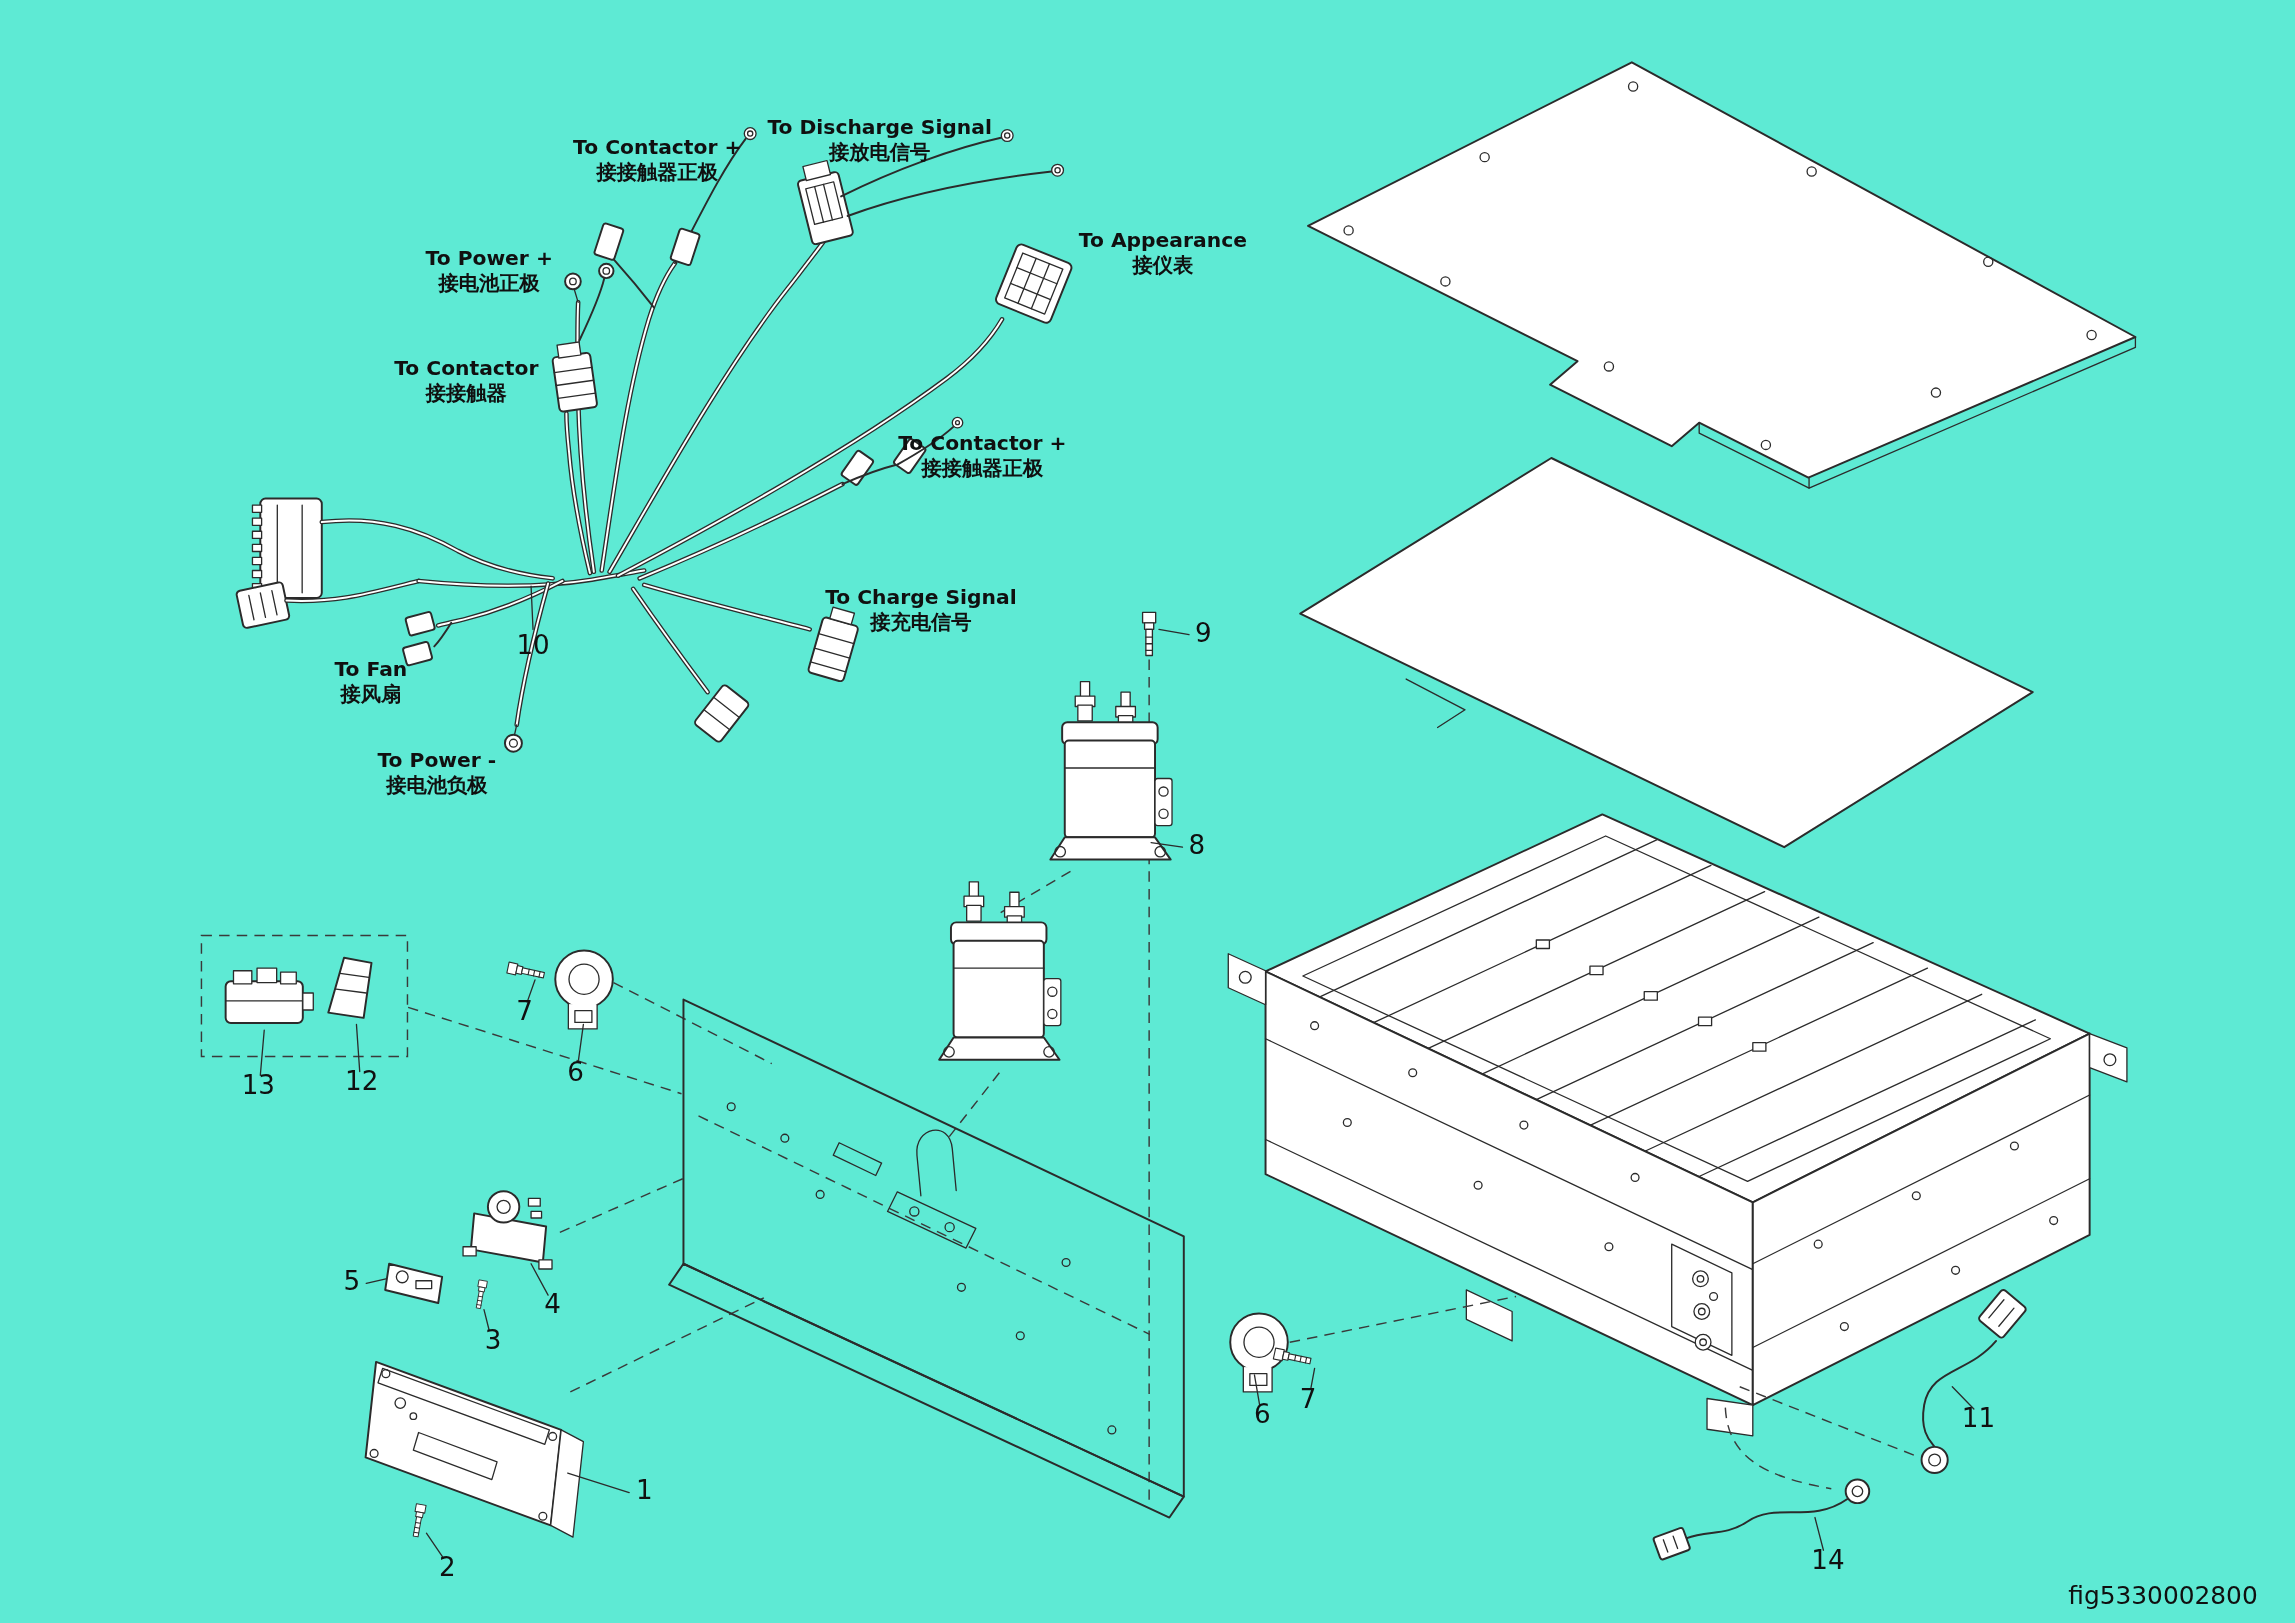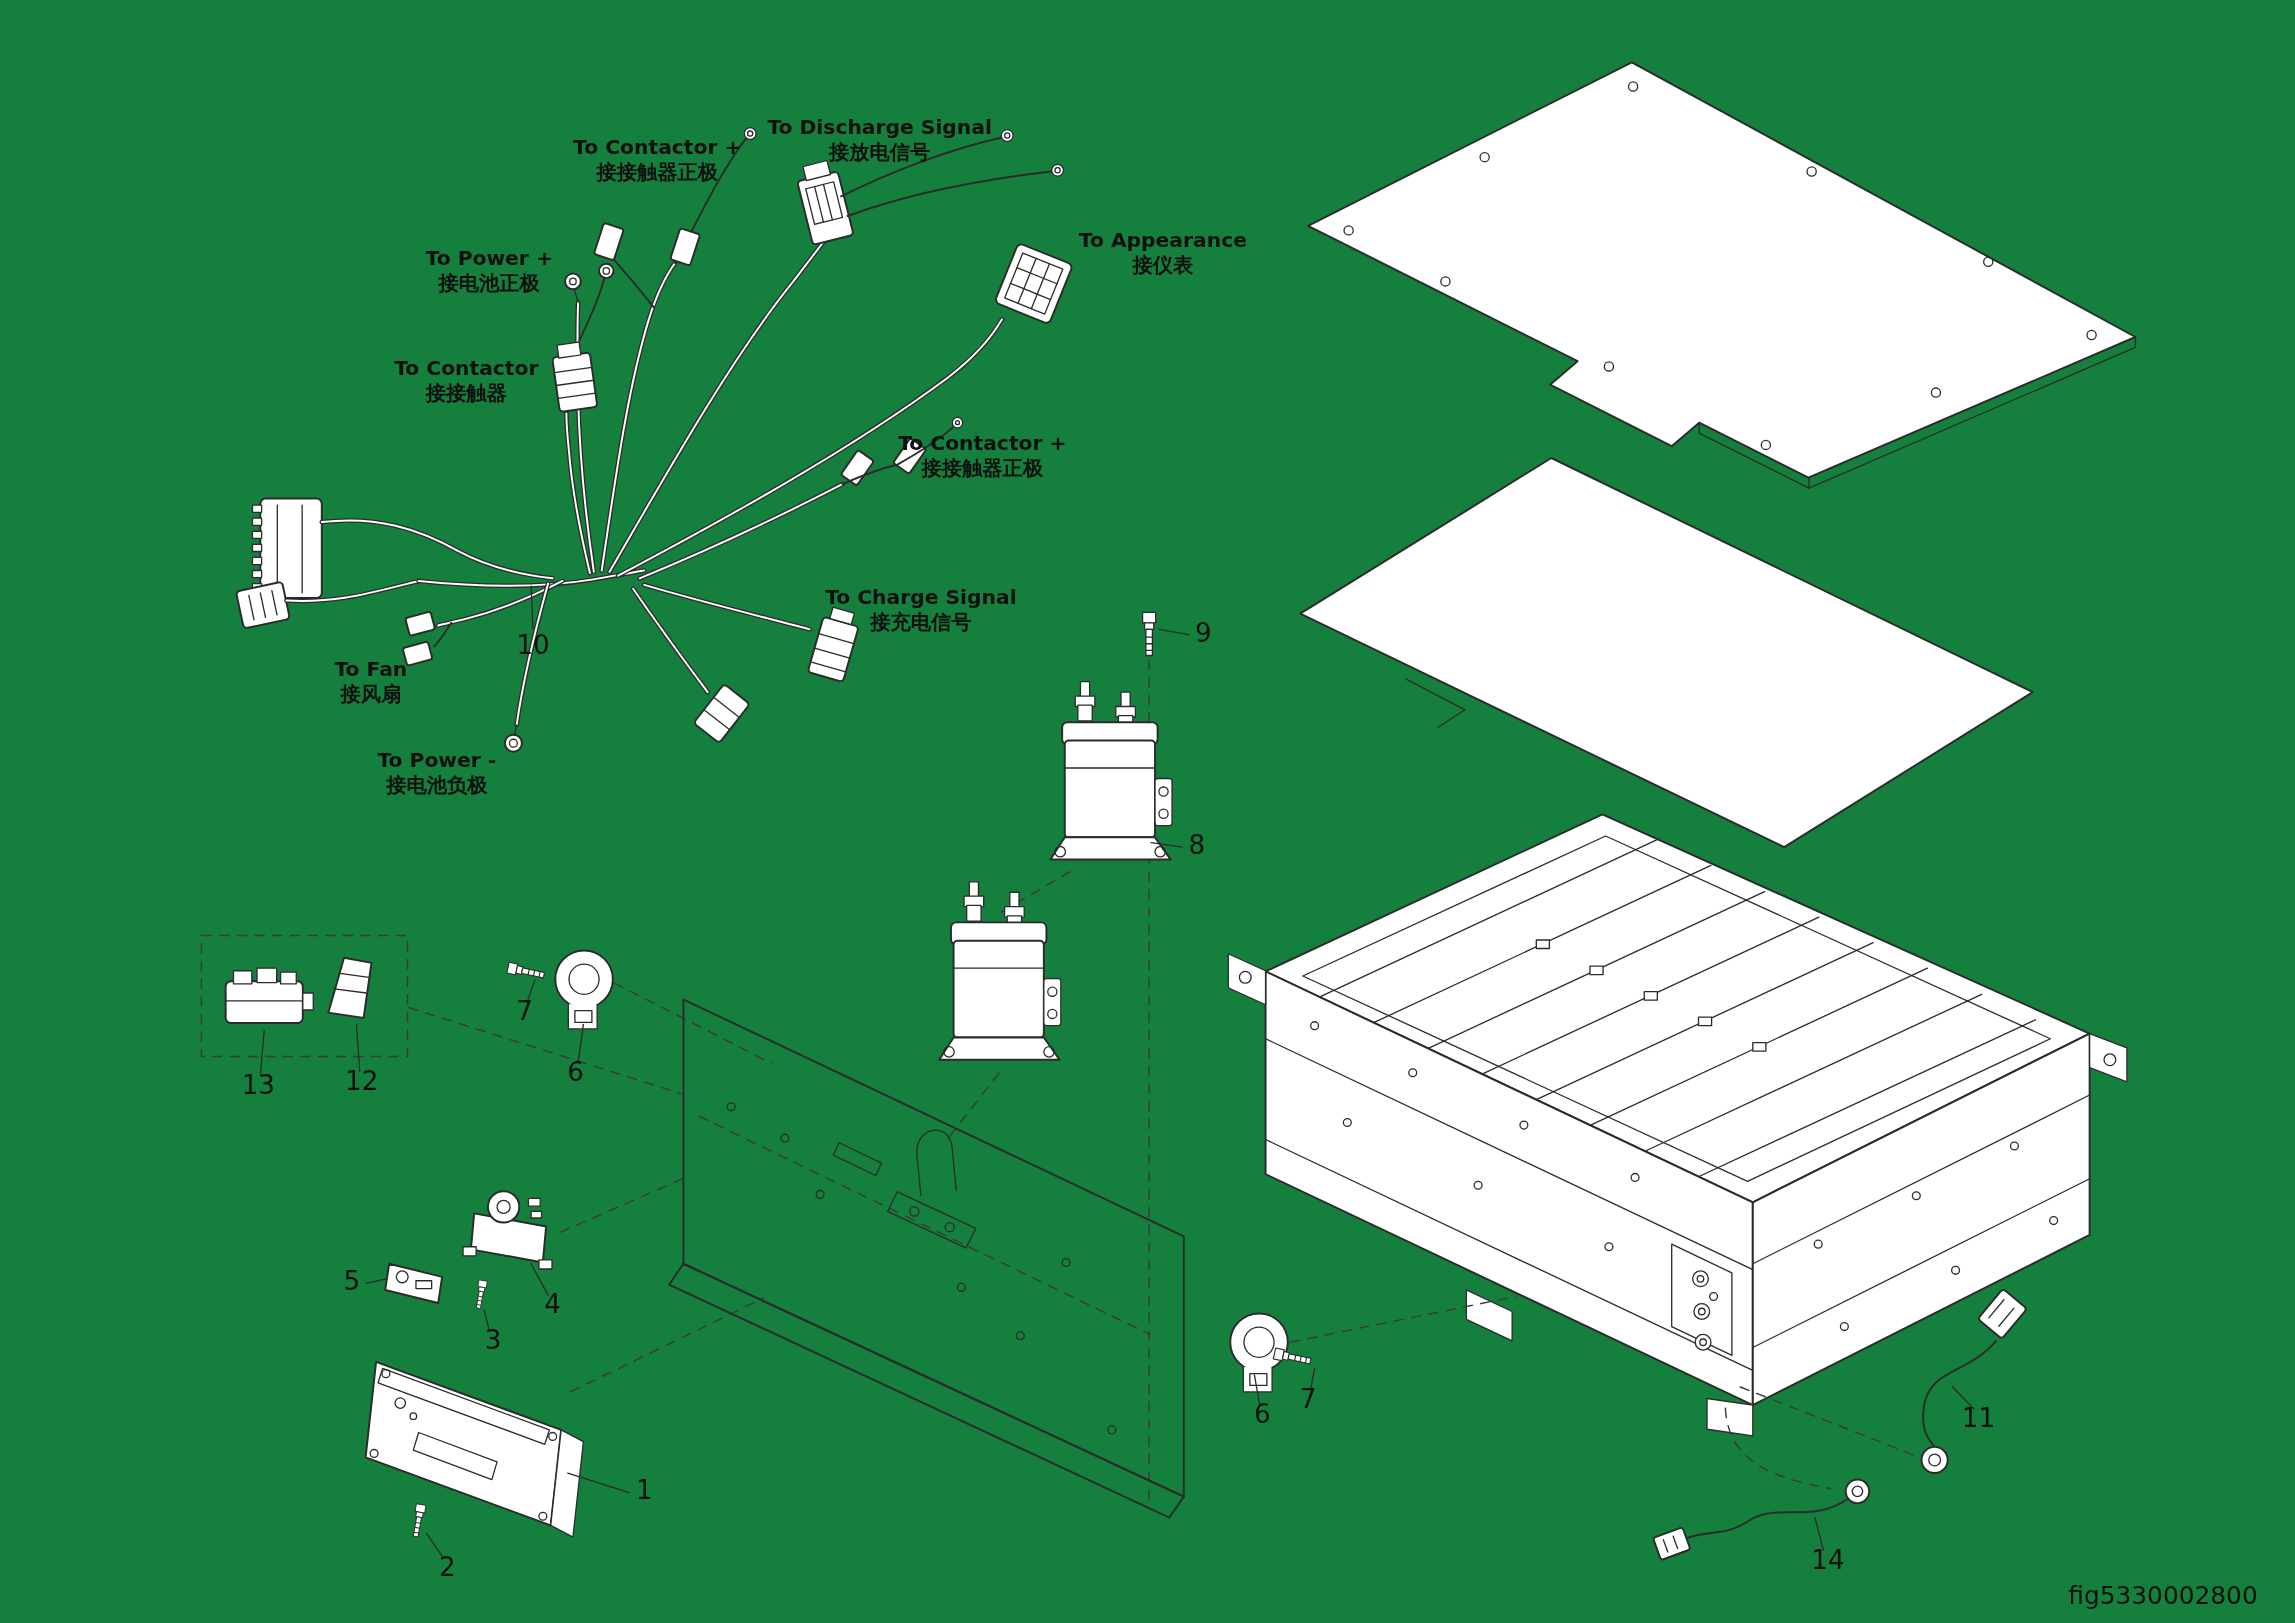--- a/index.html
+++ b/index.html
@@ -1,16 +1,16 @@
 <!DOCTYPE html>
 <html style="font-size:10.5px"><head>
 <meta charset="utf-8">
 <style>
   html,body{margin:0;padding:0;background:#fff;}
-  .stage{width:2295px;height:1623px;position:relative;background:#15803d;overflow:hidden;}
+  .stage{width:2295px;height:1623px;position:relative;background:#5eead4;overflow:hidden;}
   svg{display:block;}
   .ln{fill:none;stroke:#2b2b2b;stroke-width:3;stroke-linecap:round;stroke-linejoin:round;}
   .ln2{fill:none;stroke:#2b2b2b;stroke-width:2;stroke-linecap:round;stroke-linejoin:round;}
   .fw{fill:#ffffff;stroke:#2b2b2b;stroke-width:3;stroke-linejoin:round;}
   .fw2{fill:#ffffff;stroke:#2b2b2b;stroke-width:2;stroke-linejoin:round;}
   .dash{fill:none;stroke:#3a3a3a;stroke-width:2.2;stroke-dasharray:16 11;}
   .wire{fill:none;stroke:#2b2b2b;stroke-width:7;stroke-linecap:round;}
   .wirecore{fill:none;stroke:#ffffff;stroke-width:3;stroke-linecap:round;}
   .lbl{font:bold 31px "DejaVu Sans","Liberation Sans",sans-serif;fill:#101010;text-anchor:middle;}
   .num{font:400 40px "DejaVu Sans","Liberation Sans",sans-serif;fill:#101010;text-anchor:middle;}

